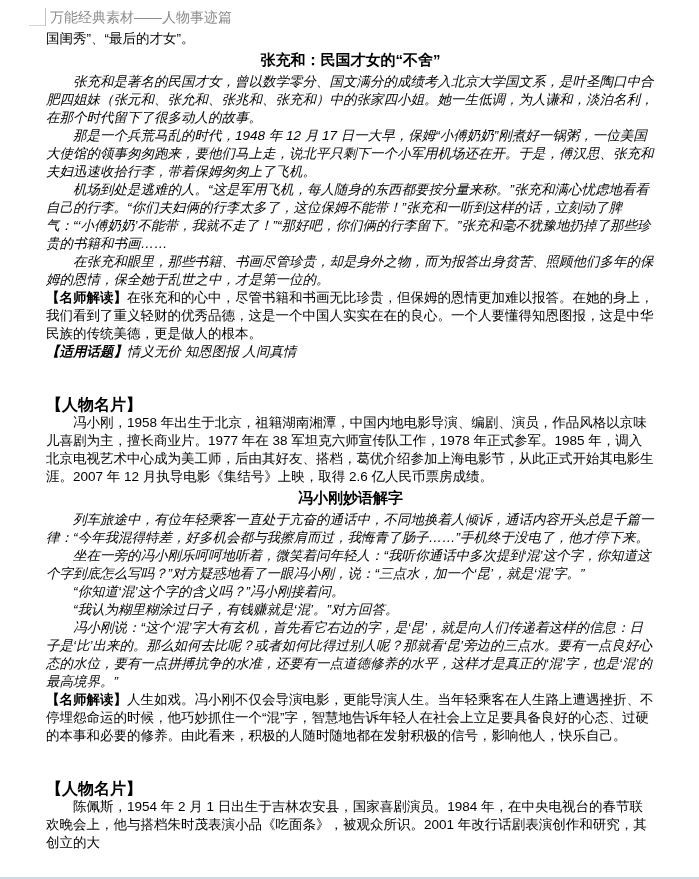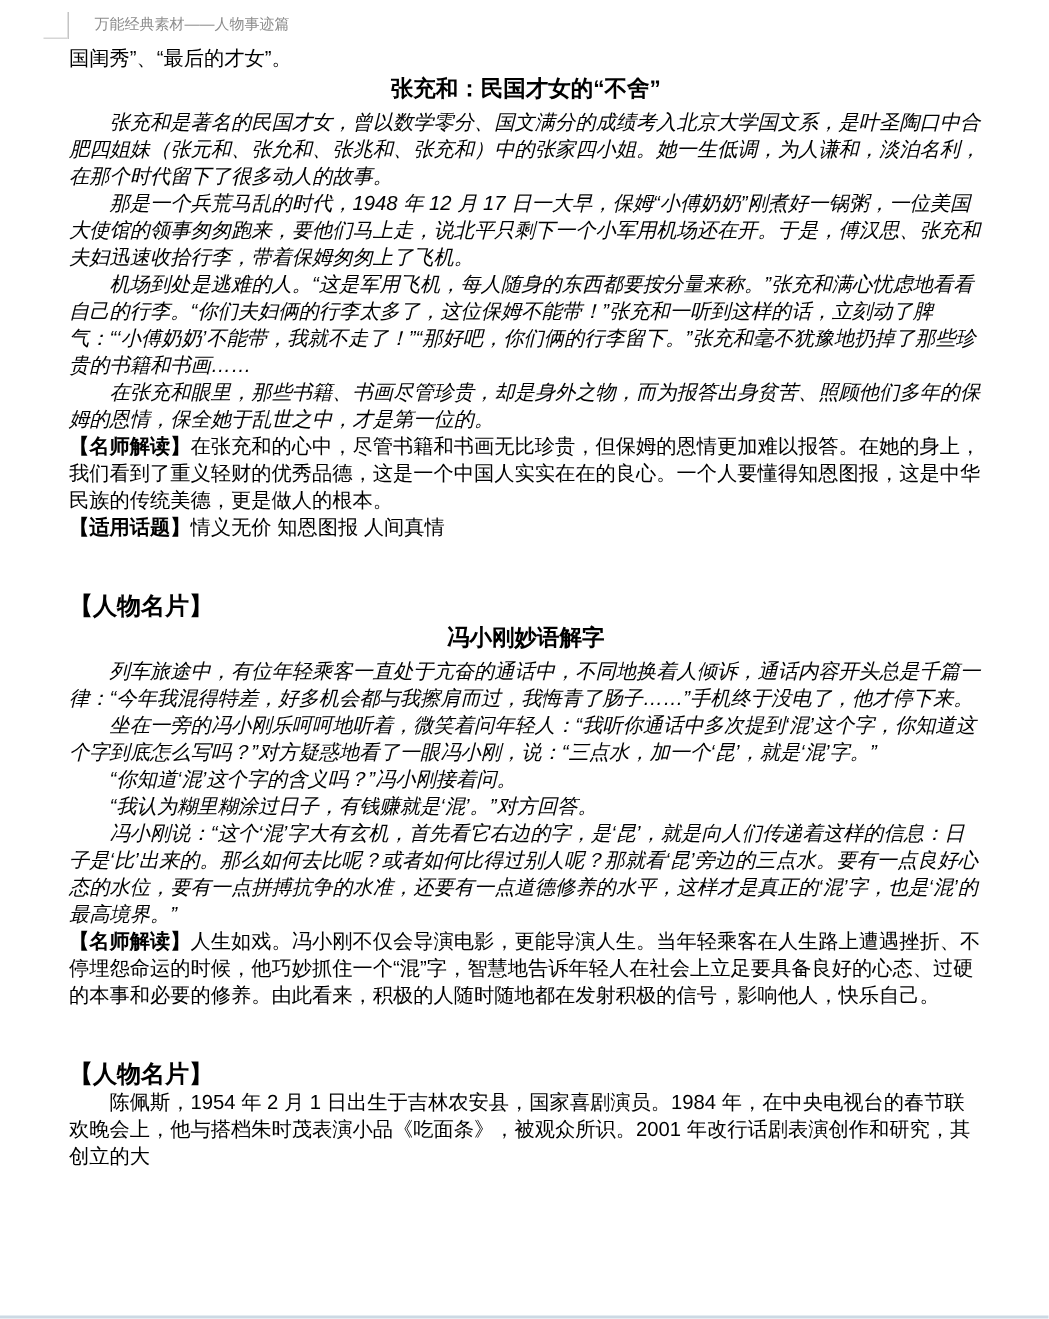--- a/index.html
+++ b/index.html
@@ -11,25 +11,25 @@
     color: #000000;
     font-family: "Liberation Sans", sans-serif;
     box-sizing: border-box;
     border-bottom: 2px solid #ccd9e4;
   }
   .page {
     padding: 8px 44px 0 46px;
   }
   .doc-header {
     position: relative;
-    font-size: 10px;
+    font-size: 14px;
     line-height: 18px;
     color: #8c8c8c;
     border-left: 1px solid #c4c4c4;
-    padding-left: 17px;
+    padding-left: 4px;
     margin-bottom: 4px;
     margin-left: -1px;
   }
   .doc-header::before {
     content: "";
     position: absolute;
     left: -17px;
     bottom: 0;
     width: 16px;
     height: 1px;
@@ -49,21 +49,21 @@
     line-height: 20px;
     margin: 2px 0 3px 0;
     font-family: "Liberation Sans", sans-serif;
   }
   .label-bold { font-weight: bold; }
   .profile-label {
     font-weight: bold;
     margin-top: 35px;
     font-size: 16px;
   }
-  .topics { margin-bottom: 0; }
+  .topics { margin-bottom: 0; font-style: italic; }
 </style>
 </head>
 <body>
 
 <div class="page">
 
   <div class="doc-header">
     <span>万能经典素材——人物事迹篇</span>
   </div>
 
@@ -74,20 +74,21 @@
   <p class="kaiti indent">张充和是著名的民国才女，曾以数学零分、国文满分的成绩考入北京大学国文系，是叶圣陶口中合肥四姐妹（张元和、张允和、张兆和、张充和）中的张家四小姐。她一生低调，为人谦和，淡泊名利，在那个时代留下了很多动人的故事。</p>
   <p class="kaiti indent">那是一个兵荒马乱的时代，1948 年 12 月 17 日一大早，保姆“小傅奶奶”刚煮好一锅粥，一位美国大使馆的领事匆匆跑来，要他们马上走，说北平只剩下一个小军用机场还在开。于是，傅汉思、张充和夫妇迅速收拾行李，带着保姆匆匆上了飞机。</p>
   <p class="kaiti indent">机场到处是逃难的人。“这是军用飞机，每人随身的东西都要按分量来称。”张充和满心忧虑地看看自己的行李。“你们夫妇俩的行李太多了，这位保姆不能带！”张充和一听到这样的话，立刻动了脾气：“‘小傅奶奶’不能带，我就不走了！”“那好吧，你们俩的行李留下。”张充和毫不犹豫地扔掉了那些珍贵的书籍和书画……</p>
   <p class="kaiti indent">在张充和眼里，那些书籍、书画尽管珍贵，却是身外之物，而为报答出身贫苦、照顾他们多年的保姆的恩情，保全她于乱世之中，才是第一位的。</p>
 
   <p class="sans"><span class="label-bold">【名师解读】</span><span>在张充和的心中，尽管书籍和书画无比珍贵，但保姆的恩情更加难以报答。在她的身上，我们看到了重义轻财的优秀品德，这是一个中国人实实在在的良心。一个人要懂得知恩图报，这是中华民族的传统美德，更是做人的根本。</span></p>
 
   <p class="sans topics"><span class="label-bold">【适用话题】</span><span>情义无价 知恩图报 人间真情</span></p>
 
   <p class="sans profile-label">【人物名片】</p>
+  <p class="sans indent">冯小刚，1958 年出生于北京，祖籍湖南湘潭，中国内地电影导演、编剧、演员，作品风格以京味儿喜剧为主，擅长商业片。1977 年在 38 军坦克六师宣传队工作，1978 年正式参军。1985 年，调入北京电视艺术中心成为美工师，后由其好友、搭档，葛优介绍参加上海电影节，从此正式开始其电影生涯。2007 年 12 月执导电影《集结号》上映，取得 2.6 亿人民币票房成绩。</p>
 
   <h2 class="sec-title">冯小刚妙语解字</h2>
 
   <p class="kaiti indent">列车旅途中，有位年轻乘客一直处于亢奋的通话中，不同地换着人倾诉，通话内容开头总是千篇一律：“今年我混得特差，好多机会都与我擦肩而过，我悔青了肠子……”手机终于没电了，他才停下来。</p>
   <p class="kaiti indent">坐在一旁的冯小刚乐呵呵地听着，微笑着问年轻人：“我听你通话中多次提到‘混’这个字，你知道这个字到底怎么写吗？”对方疑惑地看了一眼冯小刚，说：“三点水，加一个‘昆’，就是‘混’字。”</p>
   <p class="kaiti indent">“你知道‘混’这个字的含义吗？”冯小刚接着问。</p>
   <p class="kaiti indent">“我认为糊里糊涂过日子，有钱赚就是‘混’。”对方回答。</p>
   <p class="kaiti indent">冯小刚说：“这个‘混’字大有玄机，首先看它右边的字，是‘昆’，就是向人们传递着这样的信息：日子是‘比’出来的。那么如何去比呢？或者如何比得过别人呢？那就看‘昆’旁边的三点水。要有一点良好心态的水位，要有一点拼搏抗争的水准，还要有一点道德修养的水平，这样才是真正的‘混’字，也是‘混’的最高境界。”</p>
 
   <p class="sans"><span class="label-bold">【名师解读】</span><span>人生如戏。冯小刚不仅会导演电影，更能导演人生。当年轻乘客在人生路上遭遇挫折、不停埋怨命运的时候，他巧妙抓住一个“混”字，智慧地告诉年轻人在社会上立足要具备良好的心态、过硬的本事和必要的修养。由此看来，积极的人随时随地都在发射积极的信号，影响他人，快乐自己。</span></p>

